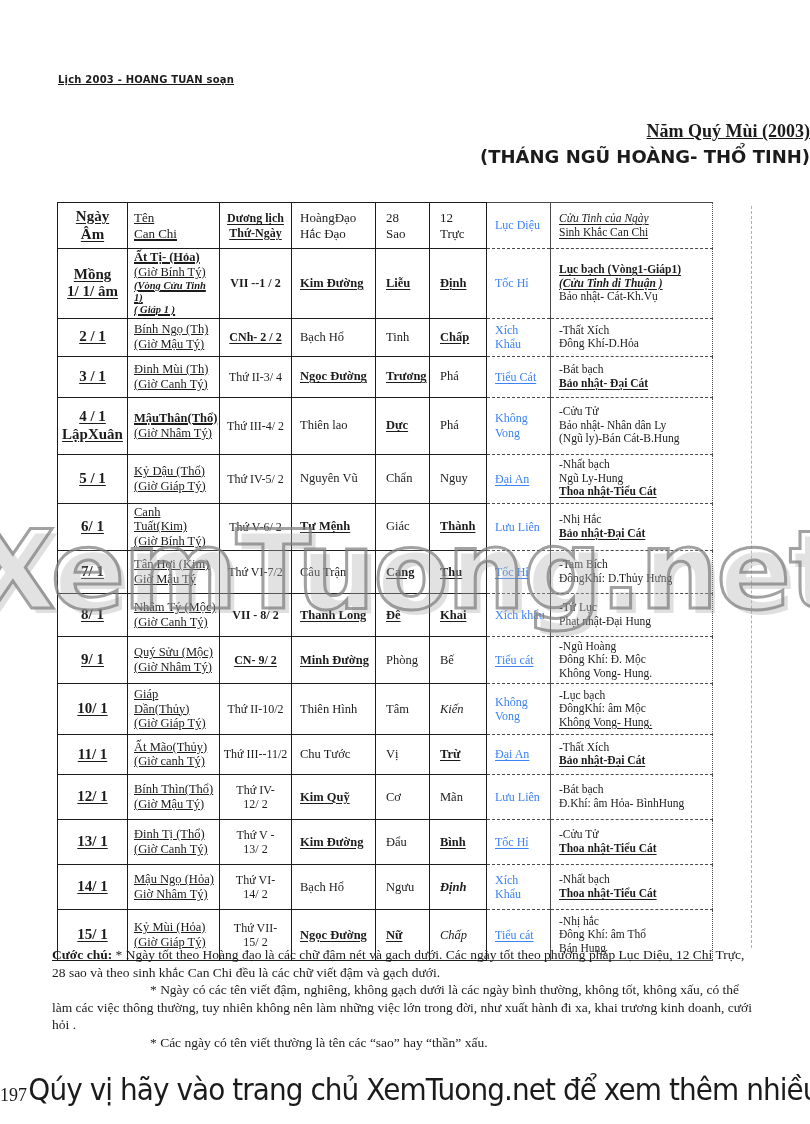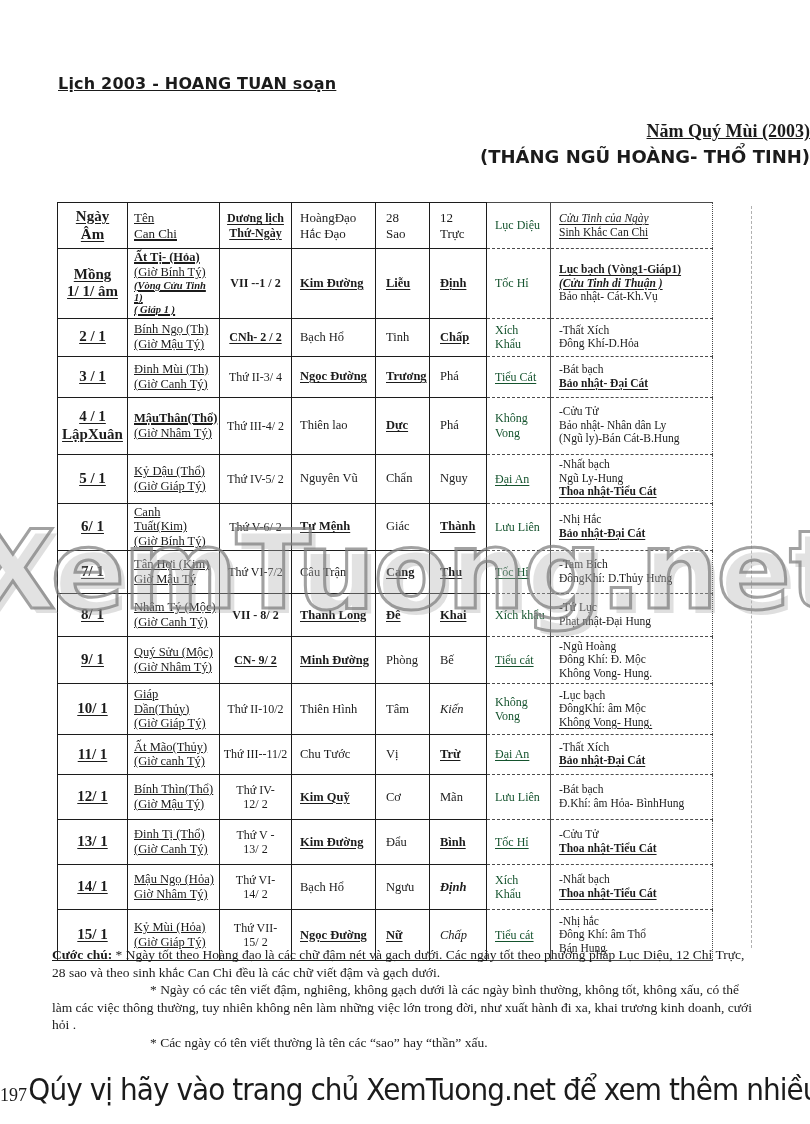--- a/index.html
+++ b/index.html
@@ -5,21 +5,21 @@
   html,body{margin:0;padding:0;background:#777;}
   #page{
     position:relative;width:810px;height:1124px;background:#ffffff;
     margin:0 auto;overflow:hidden;
     font-family:"Liberation Serif","DejaVu Serif",serif;color:#1b1b1b;
   }
   
   #doc-header{
     position:absolute;left:58px;top:74px;
     font-family:"DejaVu Sans","Liberation Sans",sans-serif;
-    font-size:16px;font-weight:bold;text-decoration:underline;
+    font-size:10px;font-weight:bold;text-decoration:underline;
     letter-spacing:.2px;
     text-align:center;
   }
   
   #titles{position:absolute;left:0;top:120px;width:100%;text-align:right;}
   .title-main{font-size:18px;font-weight:bold;text-decoration:underline;line-height:1.25;}
   .title-sub{font-size:17.5px;font-weight:bold;text-decoration:underline;line-height:1.3;}
   .title-note{font-family:"DejaVu Sans","Liberation Sans",sans-serif;font-size:18px;font-weight:bold;margin-top:3px;}
   
   #cal-table{
@@ -30,21 +30,21 @@
   #cal-table td,#cal-table th{
     border:1.5px solid #1c1c1c;vertical-align:middle;
     padding:1px 3px;font-weight:normal;overflow:hidden;
   }
   #cal-table .c0{text-align:center;font-size:15px;}
   #cal-table .c1{text-align:left;padding-left:6px;text-decoration:underline;}
   #cal-table .c2{text-align:center;font-size:12px;}
   #cal-table .c3{text-align:left;padding-left:8px;}
   #cal-table .c4{text-align:left;padding-left:10px;}
   #cal-table .c5{text-align:left;padding-left:10px;}
-  #cal-table .c6{text-align:left;padding-left:8px;font-size:12px;color:#14532d;
+  #cal-table .c6{text-align:left;padding-left:8px;font-size:12px;color:#3b82f6;
                  border-left-style:dotted;border-top-style:dashed;border-bottom-style:dashed;border-color:#4a4a4a;}
   #cal-table .c7{text-align:left;padding-left:8px;font-size:11.5px;
                  border-left-style:dotted;border-right-style:dotted;border-top-style:dashed;border-bottom-style:dashed;border-color:#4a4a4a;}
   #cal-table thead th{text-align:center;font-size:13px;}
   #cal-table thead .c3,#cal-table thead .c4,#cal-table thead .c5{text-align:left;}
   #cal-table thead .c6,#cal-table thead .c7{border-top-style:solid;}
   #cal-table tbody tr:last-child .c6,#cal-table tbody tr:last-child .c7{border-bottom-style:solid;}
   .b{font-weight:bold;}
   .u{text-decoration:underline;text-underline-offset:2px;}
   .i{font-style:italic;}

